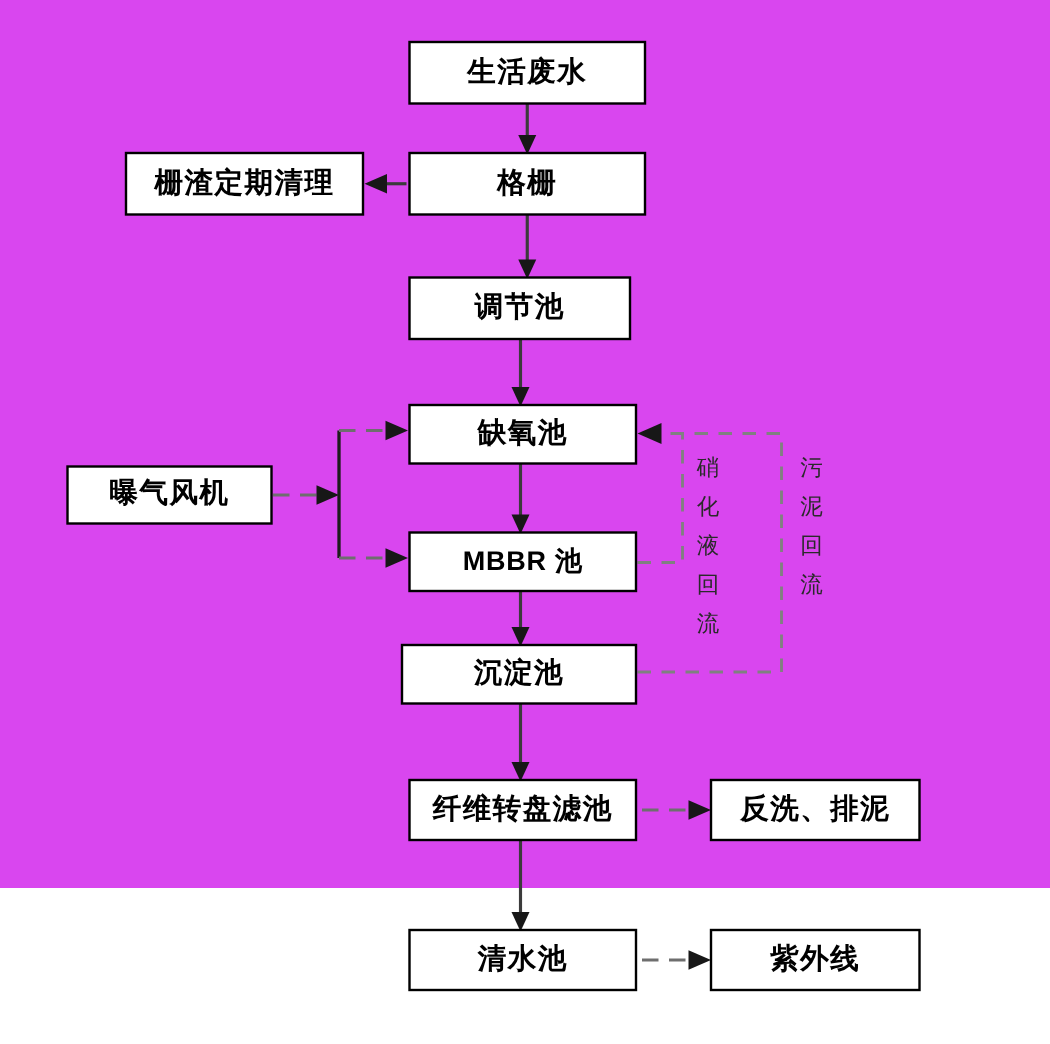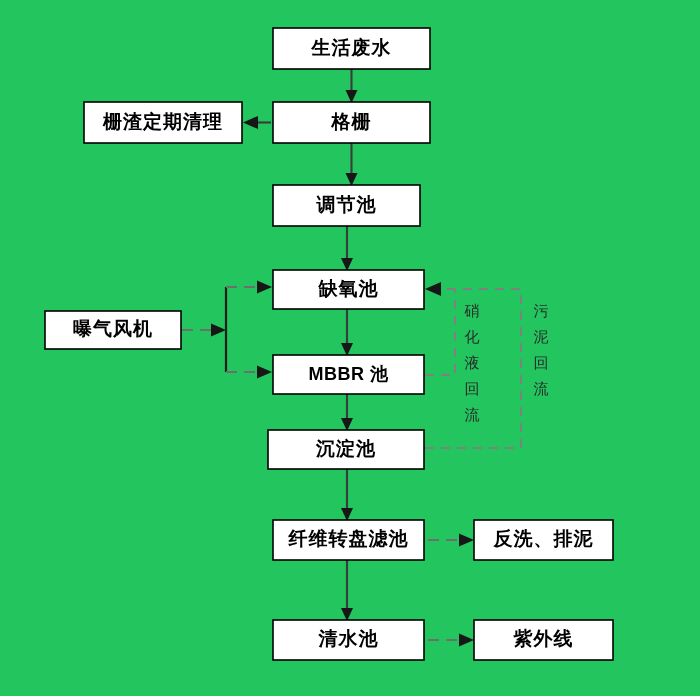--- a/index.html
+++ b/index.html
@@ -10,22 +10,22 @@
   }
   body {
     width: 700px;
     height: 696px;
     font-family: "Liberation Serif", "DejaVu Serif", serif;
     overflow: hidden;
   }
   #diagram-root {
     position: relative;
     width: 700px;
-    height: 696px;
-    background: #22c55e;
+    height: 592px;
+    background: #d946ef;
   }
   svg#flow-svg {
     position: absolute;
     left: 0;
     top: 0;
     width: 700px;
     height: 696px;
     display: block;
   }
   .node-box {

